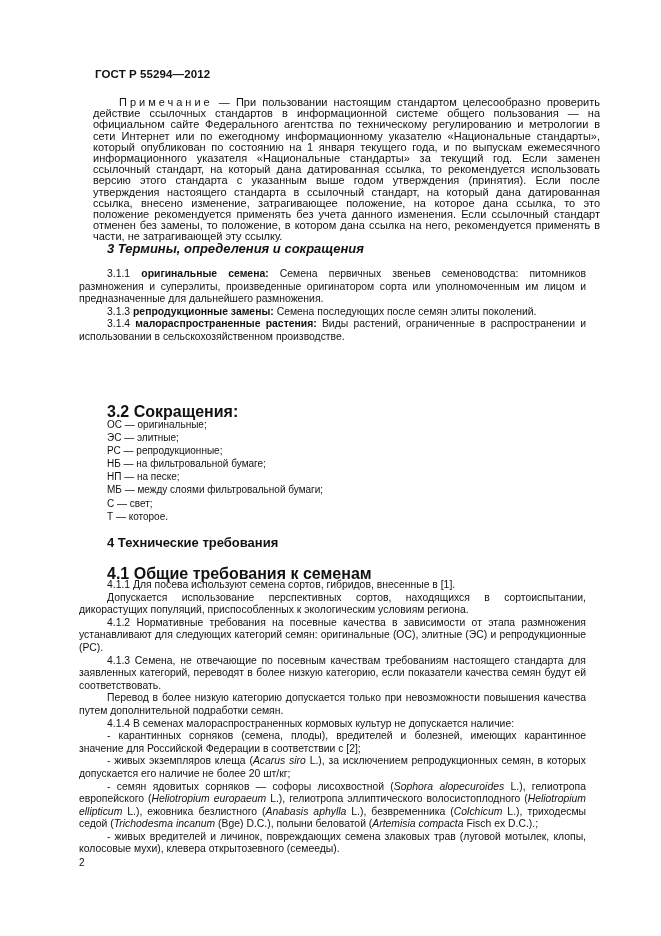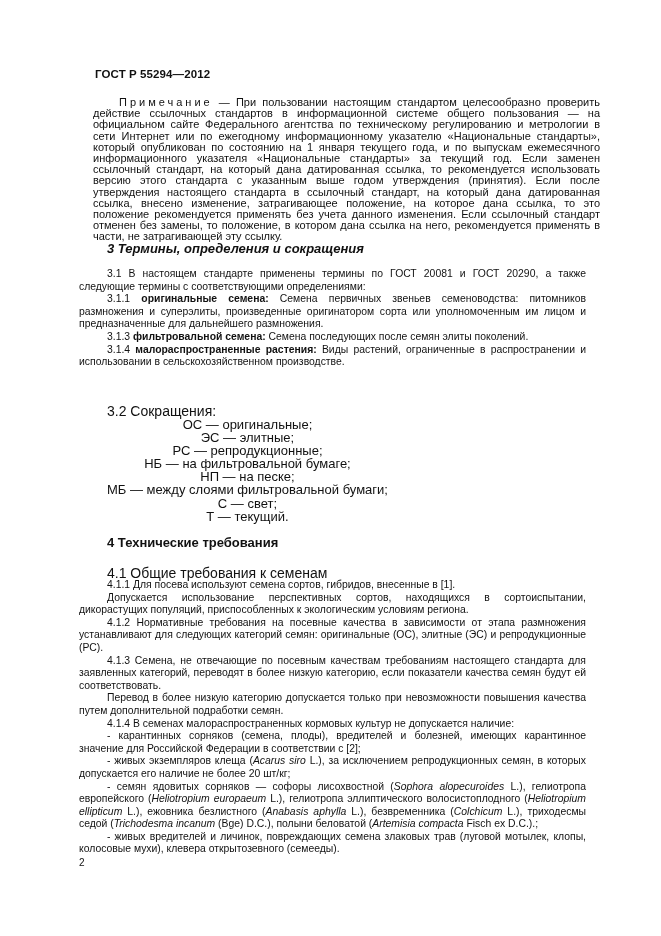--- a/index.html
+++ b/index.html
@@ -6,53 +6,52 @@
   body { width: 661px; height: 936px; position: relative; overflow: hidden;
          font-family: "Liberation Sans", sans-serif; color: #111; }
   .doc-id { position: absolute; left: 79px; top: 68px; font-weight: bold; font-size: 11.5px; letter-spacing: 0.1px; margin-left: 16px; }
   .note { position: absolute; left: 93px; top: 97px; width: 507px; font-size: 11px; line-height: 11.2px; text-align: justify; }
   .note .indent { display: inline-block; width: 26px; }
   .note .spaced { letter-spacing: 3px; }
   .h2 { font-weight: bold; font-size: 13px; position: absolute; left: 107px; }
   .body { position: absolute; left: 79px; width: 507px; font-size: 10.4px; line-height: 12.6px; text-align: justify; }
   .body p { margin: 0; text-indent: 28px; }
   .body b { font-weight: bold; }
-  .h3 { font-weight: normal; font-size: 14px; position: absolute; left: 107px; }
-  .abbr { position: absolute; left: 107px; font-size: 13px; line-height: 13.1px; text-align: center; }
+  .h3 { font-weight: bold; font-size: 16px; position: absolute; left: 107px; }
+  .abbr { position: absolute; left: 107px; font-size: 10px; line-height: 13.1px; }
   .abbr div { white-space: nowrap; }
   .page-num { position: absolute; left: 79px; top: 857px; font-size: 10px; }
   i { font-style: italic; }
 </style>
 </head>
 <body>
 
 <div class="doc-id">ГОСТ Р 55294—2012</div>
 
 <div class="note"><span class="indent"></span><span class="spaced">Примечание</span><span> — </span><span>При пользовании настоящим стандартом целесообразно проверить действие ссылочных стандартов в информационной системе общего пользования — на официальном сайте Федерального агентства по техническому регулированию и метрологии в сети Интернет или по ежегодному информационному указателю «Национальные стандарты», который опубликован по состоянию на 1 января текущего года, и по выпускам ежемесячного информационного указателя «Национальные стандарты» за текущий год. Если заменен ссылочный стандарт, на который дана датированная ссылка, то рекомендуется использовать версию этого стандарта с указанным выше годом утверждения (принятия). Если после утверждения настоящего стандарта в ссылочный стандарт, на который дана датированная ссылка, внесено изменение, затрагивающее положение, на которое дана ссылка, то это положение рекомендуется применять без учета данного изменения. Если ссылочный стандарт отменен без замены, то положение, в котором дана ссылка на него, рекомендуется применять в части, не затрагивающей эту ссылку.</span></div>
 
 <div class="h2" style="top:241px;font-style:italic;">3  Термины, определения и сокращения</div>
 
 <div class="body" style="top:268px;">
-  <p>3.1  В настоящем стандарте применены термины по ГОСТ 20081 и ГОСТ 20290, а также следующие термины с соответствующими определениями:</p>
   <p><span>3.1.1 </span><b>оригинальные семена:</b><span> Семена первичных звеньев семеноводства: питомников размножения и суперэлиты, произведенные оригинатором сорта или уполномоченным им лицом и предназначенные для дальнейшего размножения.</span></p>
-  <p><span>3.1.3 </span><b>фильтровальной семена:</b><span> Семена последующих после семян элиты поколений.</span></p>
+  <p><span>3.1.3 </span><b>репродукционные замены:</b><span> Семена последующих после семян элиты поколений.</span></p>
   <p><span>3.1.4 </span><b>малораспространенные растения:</b><span> Виды растений, ограниченные в распространении и использовании в сельскохозяйственном производстве.</span></p>
 </div>
 
 <div class="h3" style="top:403px;">3.2  Сокращения:</div>
 
 <div class="abbr" style="top:418px;">
   <div>ОС —  оригинальные;</div>
   <div>ЭС —  элитные;</div>
   <div>РС —  репродукционные;</div>
   <div>НБ —  на фильтровальной бумаге;</div>
   <div>НП —  на песке;</div>
   <div>МБ —  между слоями фильтровальной бумаги;</div>
   <div>С —  свет;</div>
-  <div>Т —  текущий.</div>
+  <div>Т —  которое.</div>
 </div>
 
 <div class="h2" style="top:535px;">4  Технические требования</div>
 
 <div class="h3" style="top:565px;">4.1  Общие требования к семенам</div>
 
 <div class="body" style="top:579px;">
   <p>4.1.1  Для посева используют семена сортов, гибридов, внесенные в [1].</p>
   <p>Допускается использование перспективных сортов, находящихся в сортоиспытании, дикорастущих популяций, приспособленных к экологическим условиям региона.</p>
   <p>4.1.2  Нормативные требования на посевные качества в зависимости от этапа размножения устанавливают для следующих категорий семян: оригинальные (ОС), элитные (ЭС) и репродукционные (РС).</p>

